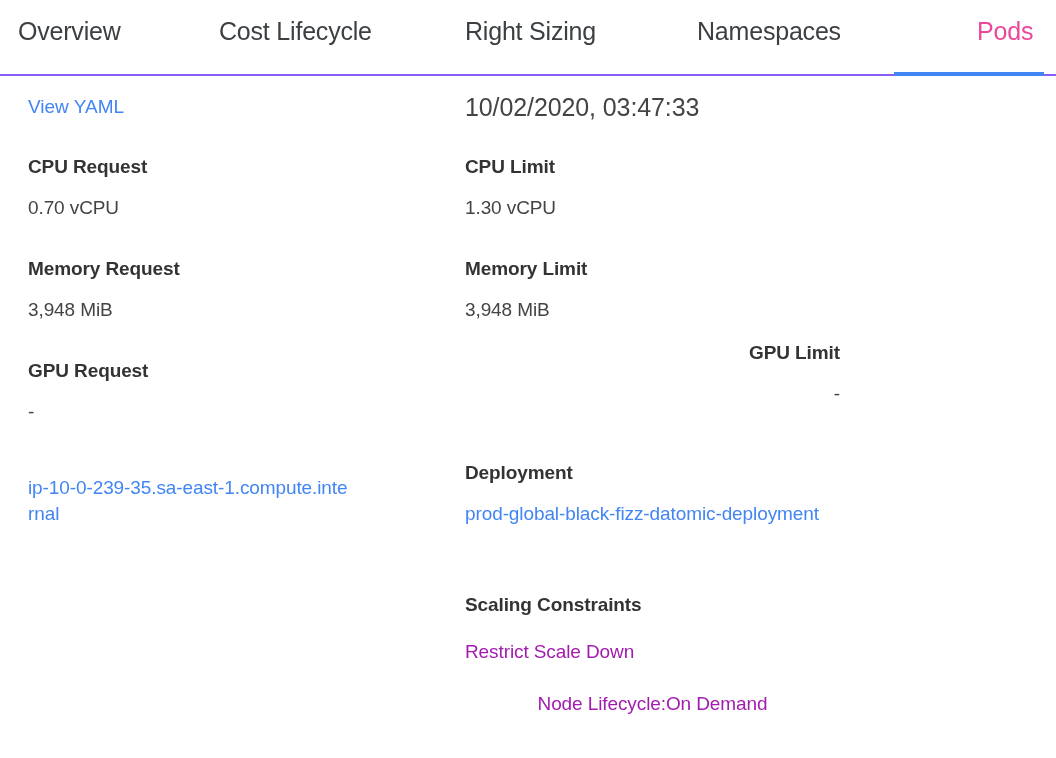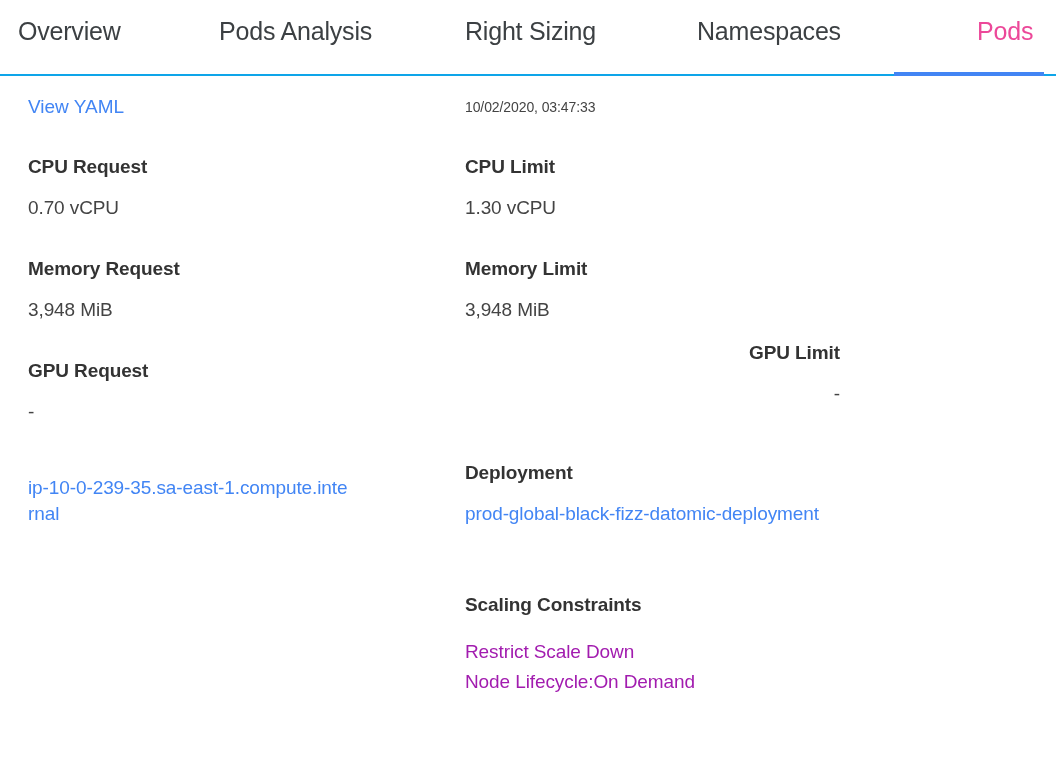--- a/index.html
+++ b/index.html
@@ -12,21 +12,21 @@
     height: 758px;
     font-family: "Liberation Sans", sans-serif;
     color: #333333;
     overflow: hidden;
   }
 
   
   .tabbar {
     position: relative;
     height: 76px;
-    border-bottom: 2px solid #0ea5e9;
+    border-bottom: 2px solid #8b5cf6;
     box-sizing: border-box;
   }
   .tab {
     position: absolute;
     top: 14px;
     font-size: 25px;
     line-height: 34px;
     color: #3c4043;
     letter-spacing: -0.2px;
     white-space: nowrap;
@@ -79,38 +79,38 @@
     word-break: break-all;
     cursor: pointer;
   }
   .standalone-link {
     font-size: 19px;
     line-height: 26px;
     color: #4285f4;
     cursor: pointer;
   }
   .standalone-text {
-    font-size: 14px;
+    font-size: 25px;
     line-height: 26px;
     color: #444444;
     letter-spacing: -0.1px;
   }
   .constraint-line {
     font-size: 19px;
     line-height: 26px;
     color: #a21caf;
     letter-spacing: -0.1px;
   }
 </style>
 </head>
 <body>
 
 <div class="tabbar">
   <div class="tab" style="left:18px;">Overview</div>
-  <div class="tab" style="left:219px;">Pods Analysis</div>
+  <div class="tab" style="left:219px;">Cost Lifecycle</div>
   <div class="tab" style="left:465px;">Right Sizing</div>
   <div class="tab" style="left:697px;">Namespaces</div>
   <div class="tab active" style="left:938px;">Pods</div>
   <div class="tab-underline" style="left:894px; width:150px;"></div>
 </div>
 
 <div class="detail">
 
   <div class="col col-left">
 
@@ -161,17 +161,17 @@
     </div>
 
     <div class="cell" style="top:384px;">
       <div class="cell-label">Deployment</div>
       <div class="cell-value link">prod-global-black-fizz-datomic-deployment</div>
     </div>
 
     <div class="cell" style="top:516px;">
       <div class="cell-label">Scaling Constraints</div>
       <div class="constraint-line" style="margin-top:21px;">Restrict Scale Down</div>
-      <div class="constraint-line" style="margin-top:4px;">Node Lifecycle:On Demand</div>
+      <div class="constraint-line" style="margin-top:26px;text-align:center;">Node Lifecycle:On Demand</div>
     </div>
 
   </div>
 </div>
 
 </body></html>

